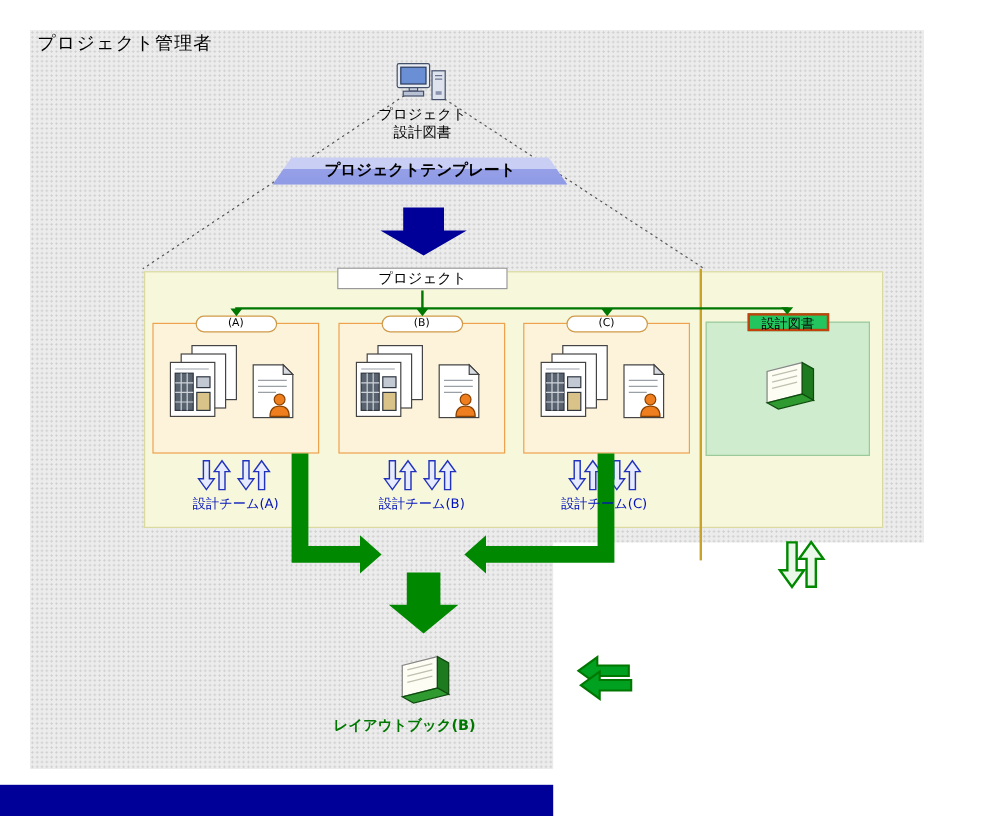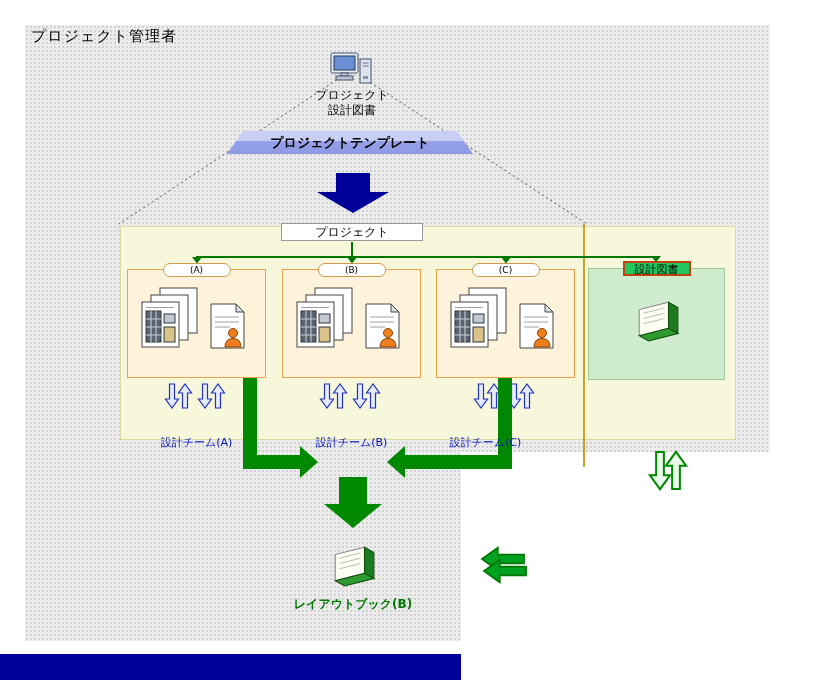--- a/index.html
+++ b/index.html
@@ -35,27 +35,27 @@
   .teamBox { position:absolute; top:269px; width:139px; height:109px; background:#fdf3da; border:1px solid #eda24e; z-index:2; }
   .tbA{left:127px} .tbB{left:282px} .tbC{left:436px}
   .tab { position:absolute; left:50%; transform:translateX(-50%); top:-7px; width:68px; height:14px; background:#fff; border:1px solid #cf9a4a; border-radius:7px; font-size:9px; text-align:center; line-height:12px; }
   .stackIcon { position:absolute; left:13px; top:17px; width:58px; height:62px; }
   .personIcon { position:absolute; left:82px; top:33px; width:36px; height:46px; }
 
   .docsBox { position:absolute; left:588px; top:268px; width:137px; height:112px; background:#cfeccf; border:1px solid #9aca9a; z-index:2; }
   .docsLabel { position:absolute; left:50%; transform:translateX(-50%); top:-8px; padding:0 10px; height:15px; background:#22c55e; border:2px solid #c2410c; font-size:11px; line-height:13px; white-space:nowrap; }
   .docsBook { position:absolute; left:43px; top:28px; width:50px; height:46px; }
 
-  .teamLabel { position:absolute; top:412px; width:139px; text-align:center; font-size:11px; color:#0011bb; z-index:6;margin-top:23px; }
-  .tlA{left:127px}.tlB{left:282px}.tlC{left:416px}
+  .teamLabel { position:absolute; top:412px; width:139px; text-align:center; font-size:11px; color:#0011bb; z-index:6; }
+  .tlA{left:127px}.tlB{left:282px}.tlC{left:434px}
 
   .overlay { position:absolute; left:0; top:0; z-index:5; pointer-events:none; }
 
   .bookBottom { position:absolute; left:328px; top:542px; width:50px; height:46px; z-index:6; }
-  .bookLabel { position:absolute; left:278px; top:596px; width:150px; text-align:center; font-size:12px; font-weight:bold; color:#007700; z-index:6; }
+  .bookLabel { position:absolute; left:278px; top:596px; width:150px; text-align:left; font-size:12px; font-weight:bold; color:#007700; z-index:6; }
   .memberLabel { position:absolute; left:602px; top:540px; font-size:13px; font-weight:bold; color:#009933; z-index:6; }
   .bottomBar { position:absolute; left:0; top:654px; width:461px; height:26px; background:#000099; z-index:6; }
 
   .ab  { fill:#e6ebff; stroke:#2233bb; stroke-width:1.2; }
   .ag  { fill:#eaf8ea; stroke:#008800; stroke-width:1.3; }
   .ags { fill:#00a020; stroke:#007700; stroke-width:1; }
   svg.fit { width:100%; height:100%; display:block; }
 </style>
 </head>
 <body>

